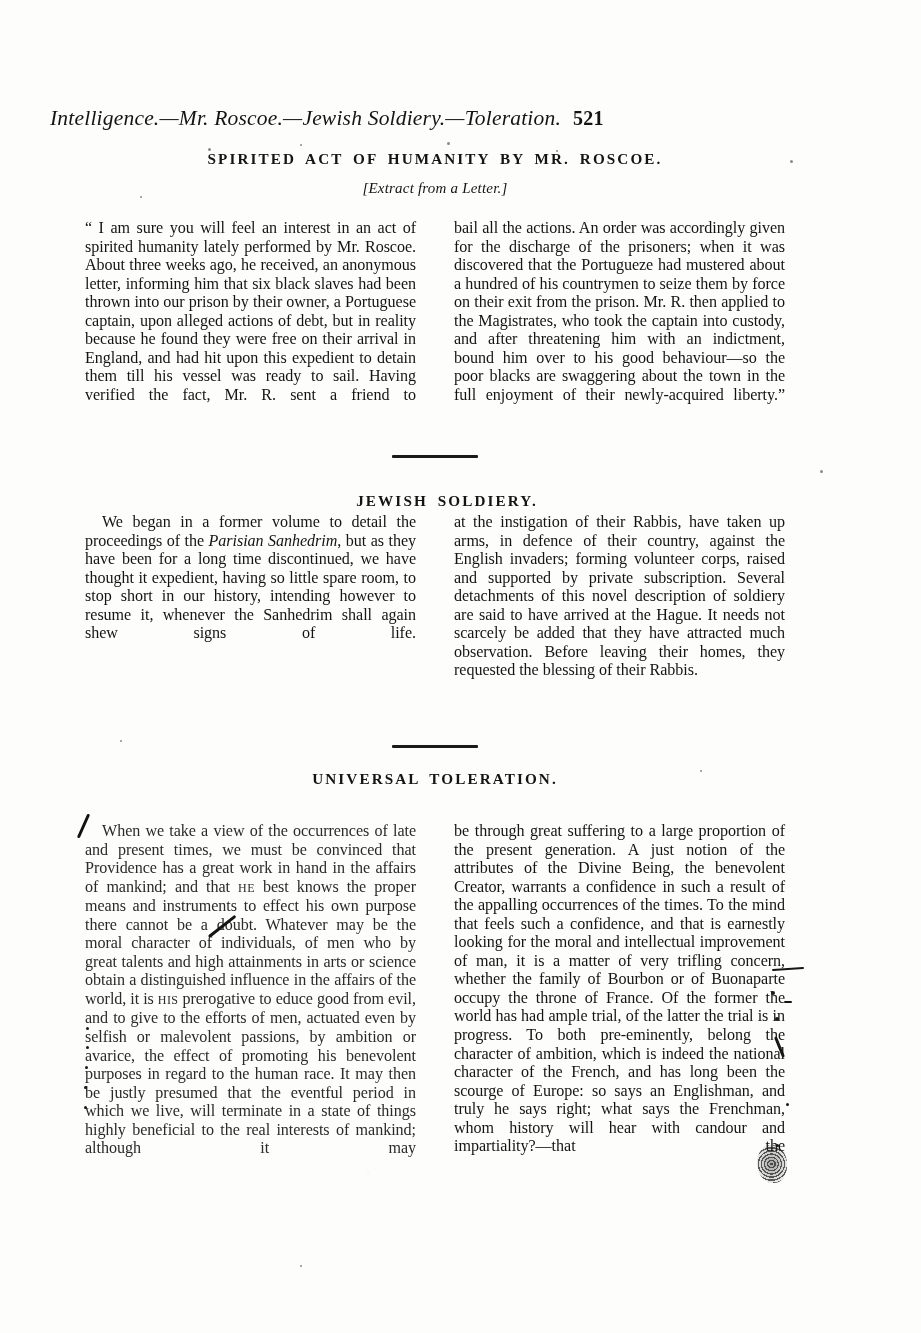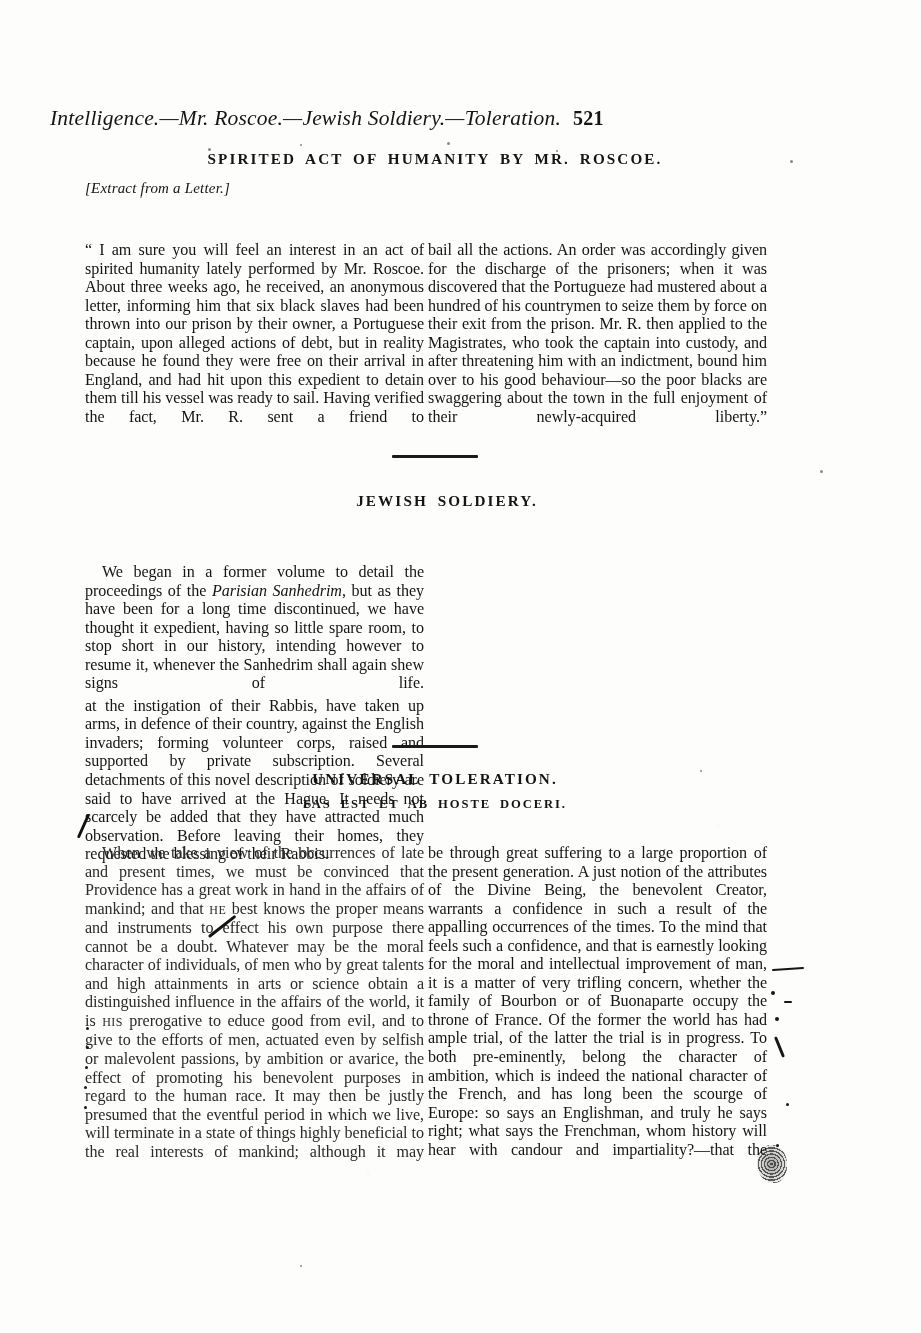--- a/index.html
+++ b/index.html
@@ -29,34 +29,34 @@
   }
   .runhead .ttl{font-family:"Liberation Serif",serif;}
   .runhead .pg{font-style:normal;font-weight:bold;font-size:20px;margin-left:12px;}
 
   
   .sec-title{
     text-align:center;font-size:15.2px;font-weight:bold;
     letter-spacing:2.1px;word-spacing:4px;
   }
   .sec-sub{
-    text-align:left;font-style:italic;font-size:15px;
+    text-align:center;font-style:italic;font-size:15px;
     letter-spacing:.2px;
   }
   .sec-latin{
     text-align:center;font-size:12.6px;font-weight:bold;
     letter-spacing:1.9px;word-spacing:4px;
   }
   .rule{
     width:86px;height:3px;margin:0 auto;
     background:#1a1a1a;border-radius:1px;
   }
 
   
-  .cols{display:flex;gap:4px;margin-top:22px;}
+  .cols{display:flex;gap:38px;}
   .col{width:339px;}
   .col p{
     margin:0;
     font-size:16.1px;
     line-height:18.55px;
     text-align:justify;
     text-align-last:justify;
     letter-spacing:-0.05px;
     -webkit-hyphens:none;hyphens:none;
   }
@@ -66,21 +66,21 @@
   .smallcaps{font-size:12px;letter-spacing:.4px;}
 
   
   #blk-roscoe-head{position:absolute;left:0;top:150px;width:700px;}
   #blk-roscoe-sub{position:absolute;left:0;top:180px;width:700px;}
   #blk-roscoe-date{position:absolute;left:0;top:203px;width:339px;text-align:center;
       font-style:italic;font-weight:bold;font-size:16px;}
   #blk-roscoe-cols{position:absolute;left:0;top:219px;width:700px;}
   #rule-1{position:absolute;left:0;top:455px;width:700px;}
   #blk-jewish-head{position:absolute;left:12px;top:492px;width:700px;}
-  #blk-jewish-cols{position:absolute;left:0;top:541px;width:700px;flex-direction:column;}
+  #blk-jewish-cols{position:absolute;left:0;top:513px;width:700px;}
   #rule-2{position:absolute;left:0;top:745px;width:700px;}
   #blk-tol-head{position:absolute;left:0;top:770px;width:700px;text-align:center;}
   #blk-tol-latin{position:absolute;left:0;top:797px;width:700px;}
   #blk-tol-cols{position:absolute;left:0;top:822px;width:700px;}
 
   
   #blk-tol-cols .col.faded p{color:#2a2a28;}
 
   
   .penstroke{
@@ -155,21 +155,20 @@
       <div class="col">
         <p class="lastfree"><span>at the instigation of their Rabbis, have taken up arms, in defence of their country, against the English invaders; forming volunteer corps, raised and supported by private subscription. Several detachments of this novel description of soldiery are said to have arrived at the Hague. It needs not scarcely be added that they have attracted much observation. Before leaving their homes, they requested the blessing of their Rabbis.</span></p>
       </div>
     </div>
 
     <div id="rule-2">
         <div class="rule"></div>
       </div>
 
     <div id="blk-tol-head" class="sec-title">UNIVERSAL TOLERATION.</div>
-    <div id="blk-tol-latin" class="sec-latin">FAS EST ET AB HOSTE DOCERI.</div>
 
     <div id="blk-tol-cols" class="cols">
       <div class="col faded">
         <p><span class="ind"></span><span>When we take a view of the occurrences of late and present times, we must be convinced that Providence has a great work in hand in the affairs of mankind; and that </span><span class="smallcaps">HE</span><span> best knows the proper means and instruments to effect his own purpose there cannot be a doubt. Whatever may be the moral character of individuals, of men who by great talents and high attainments in arts or science obtain a distinguished influence in the affairs of the world, it is </span><span class="smallcaps">HIS</span><span> prerogative to educe good from evil, and to give to the efforts of men, actuated even by selfish or malevolent passions, by ambition or avarice, the effect of promoting his benevolent purposes in regard to the human race. It may then be justly presumed that the eventful period in which we live, will terminate in a state of things highly beneficial to the real interests of mankind; although it may</span></p>
       </div>
       <div class="col">
         <p><span>be through great suffering to a large proportion of the present generation. A just notion of the attributes of the Divine Being, the benevolent Creator, warrants a confidence in such a result of the appalling occurrences of the times. To the mind that feels such a confidence, and that is earnestly looking for the moral and intellectual improvement of man, it is a matter of very trifling concern, whether the family of Bourbon or of Buonaparte occupy the throne of France. Of the former the world has had ample trial, of the latter the trial is in progress. To both pre-eminently, belong the character of ambition, which is indeed the national character of the French, and has long been the scourge of Europe: so says an Englishman, and truly he says right; what says the Frenchman, whom history will hear with candour and impartiality?—that the</span></p>
       </div>
     </div>
 

